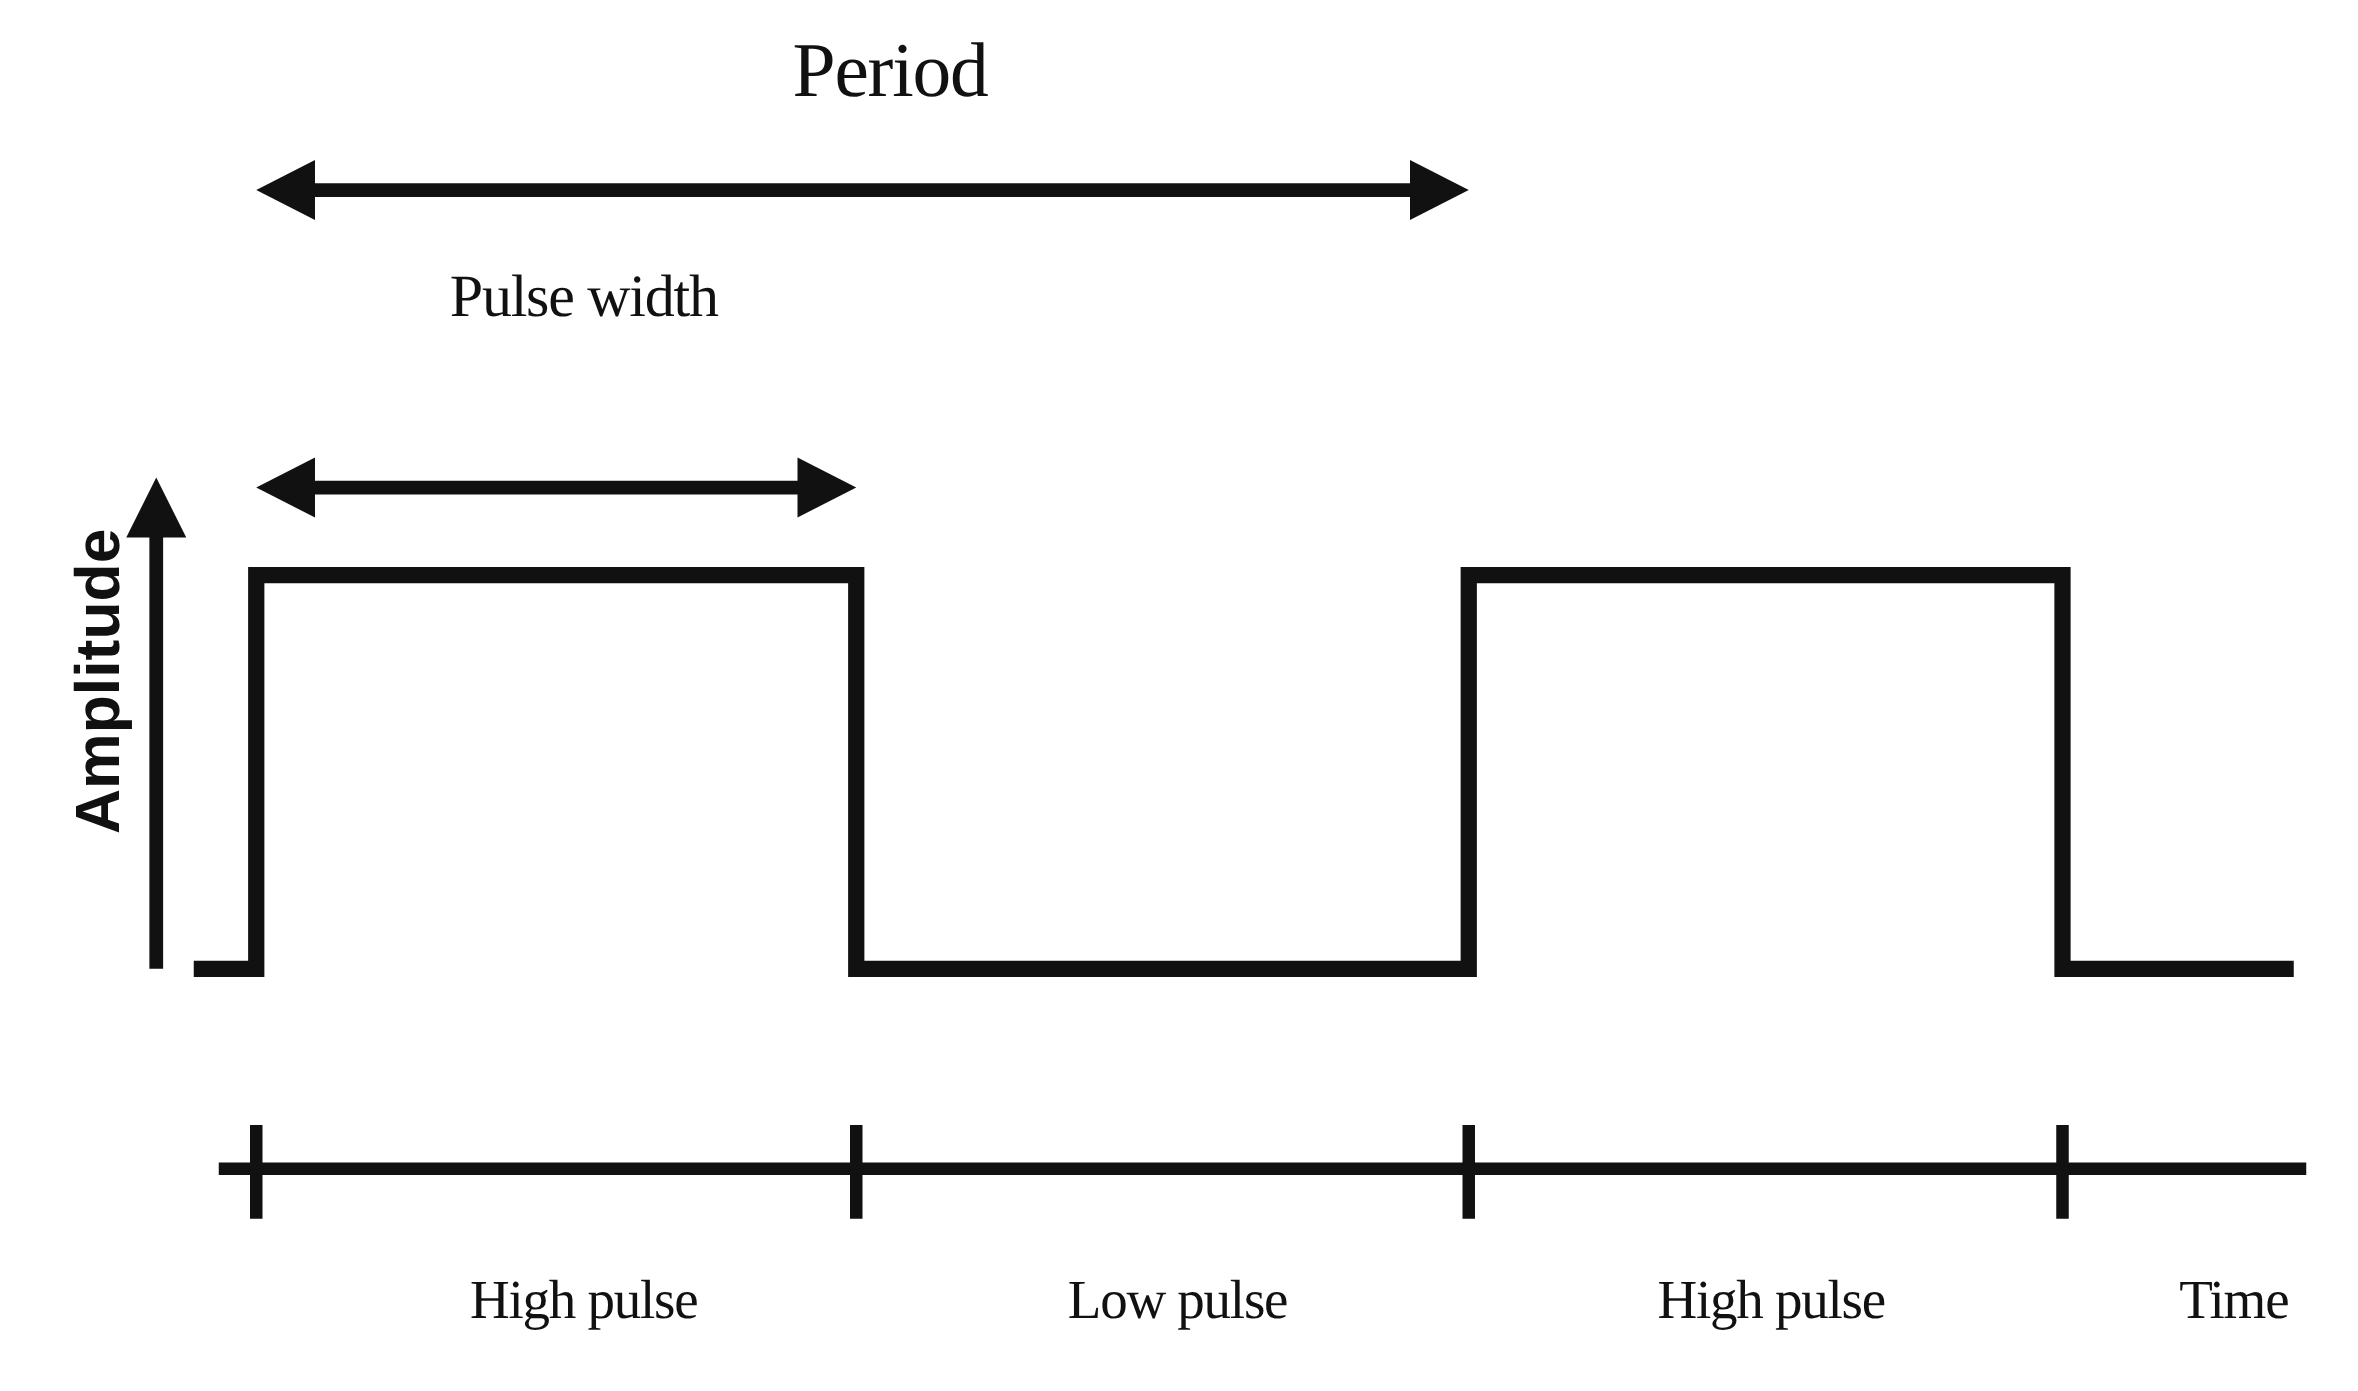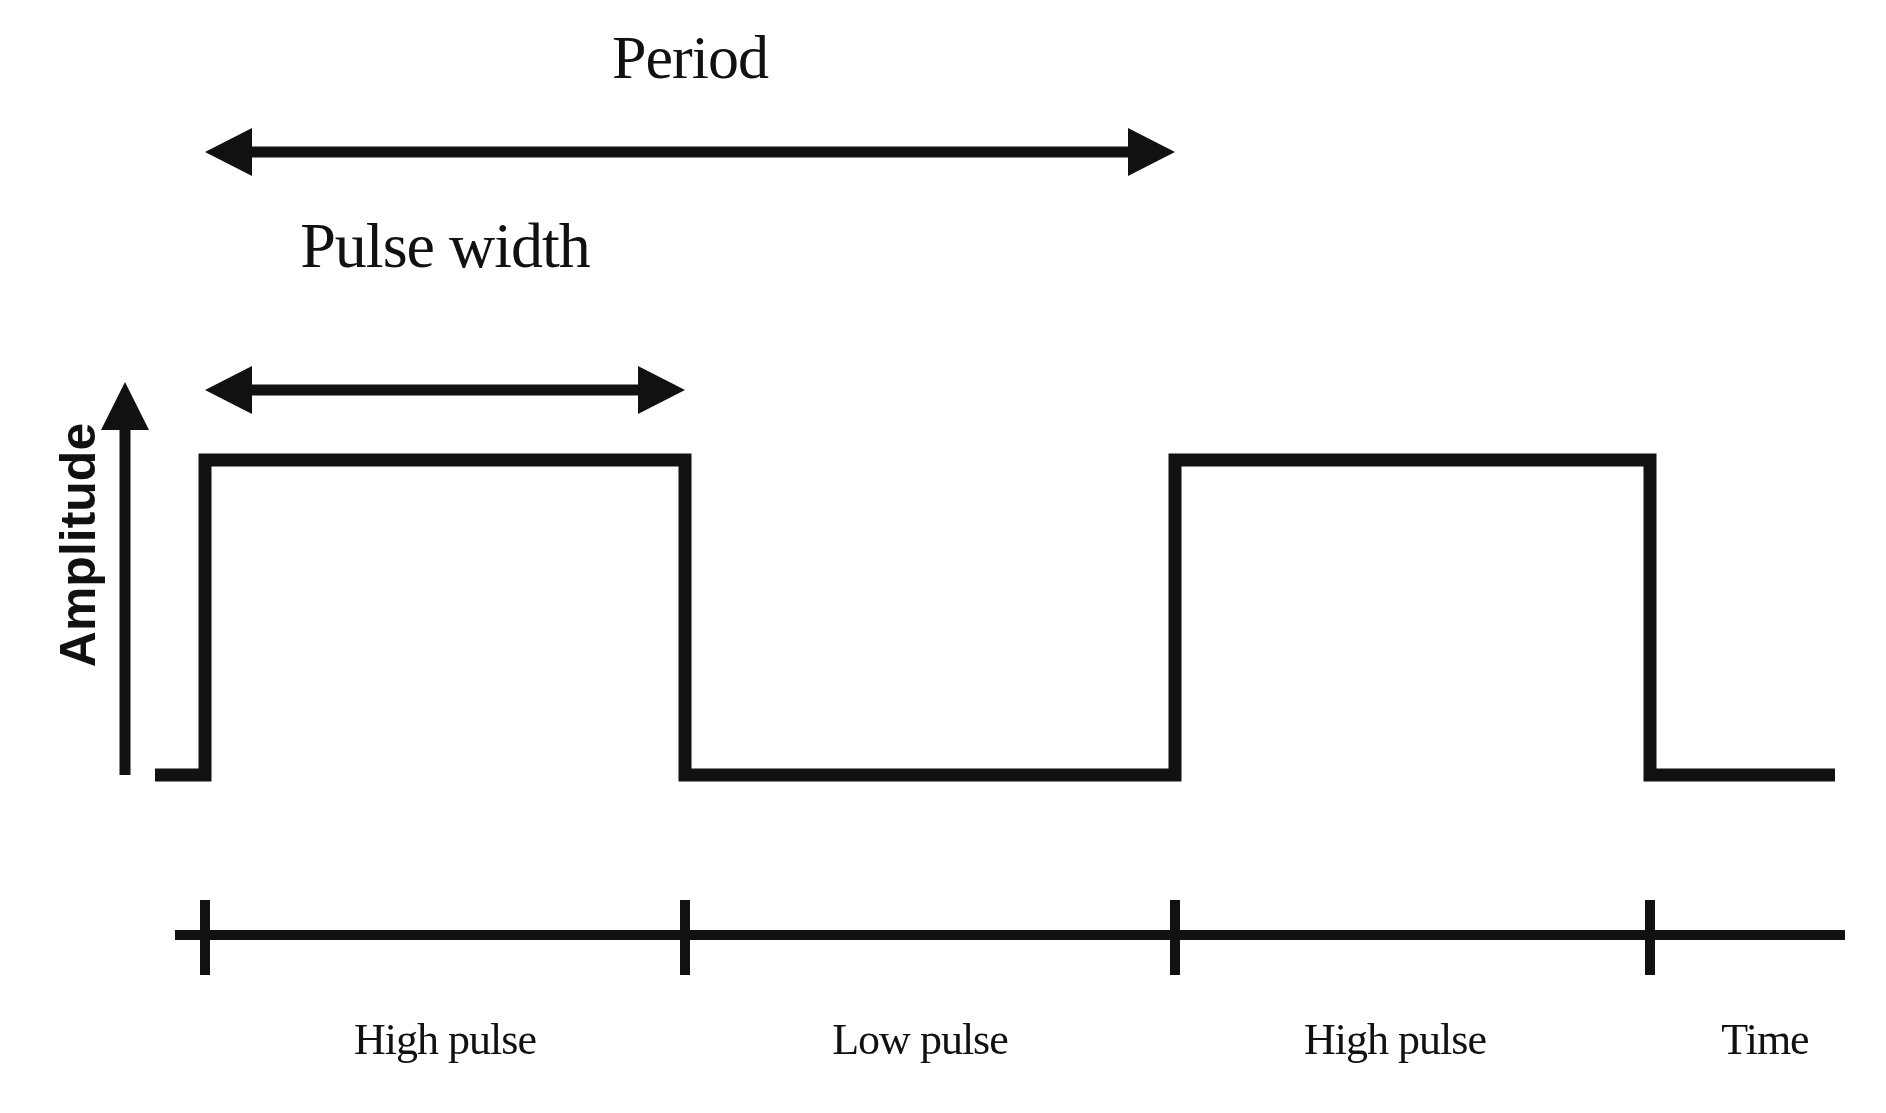--- a/index.html
+++ b/index.html
@@ -30,35 +30,36 @@
   }
   .lbl {
     position: absolute;
     color: #111111;
     white-space: nowrap;
     line-height: 1;
   }
   .serif-lbl {
     font-family: "Liberation Serif", "DejaVu Serif", serif;
     font-weight: 400;
+    padding-left: 22px;
   }
   #period-label {
     left: 0;
     top: 26px;
     width: 1380px;
     text-align: center;
     font-size: 62px;
     letter-spacing: -1px;
   }
   #pulse-width-label {
     left: 0;
     top: 214px;
     width: 890px;
     text-align: center;
-    font-size: 64px;
+    font-size: 48px;
     letter-spacing: -1px;
   }
   #amplitude-label {
     left: -52px;
     top: 520px;
     width: 260px;
     text-align: center;
     font-size: 50px;
     font-family: "Liberation Sans", "DejaVu Sans", sans-serif;
     font-weight: bold;

